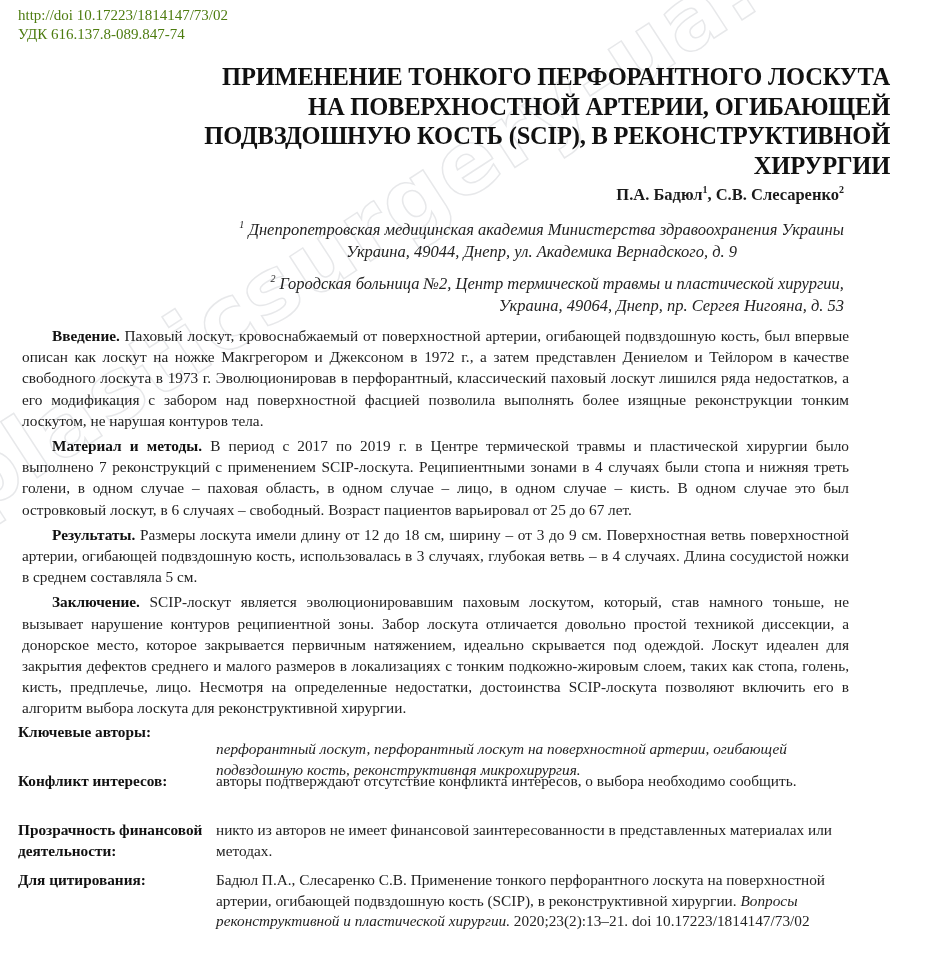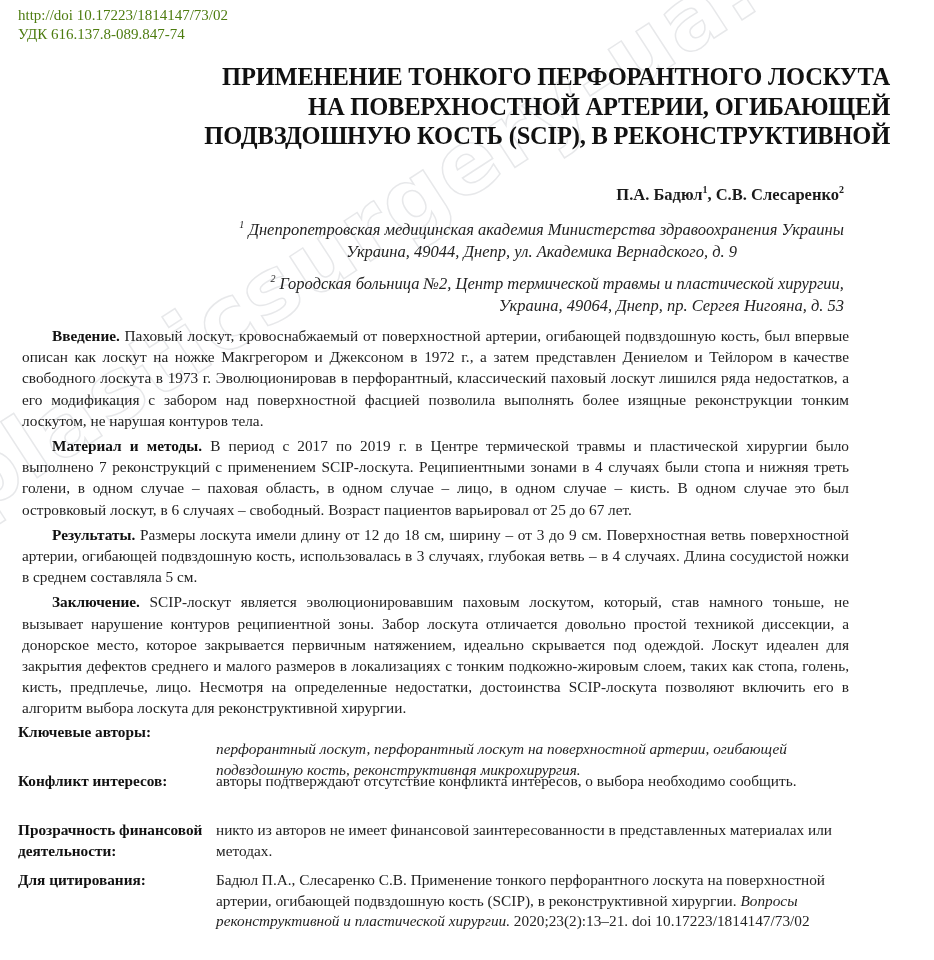--- a/index.html
+++ b/index.html
@@ -56,20 +56,21 @@
 
   <div class="meta">
     <div>http://doi 10.17223/1814147/73/02</div>
     <div>УДК 616.137.8-089.847-74</div>
   </div>
 
   <div class="title">
     <div>ПРИМЕНЕНИЕ ТОНКОГО ПЕРФОРАНТНОГО ЛОСКУТА</div>
     <div>НА ПОВЕРХНОСТНОЙ АРТЕРИИ, ОГИБАЮЩЕЙ</div>
     <div>ПОДВЗДОШНУЮ КОСТЬ (SCIP), В РЕКОНСТРУКТИВНОЙ</div>
+    <div>ХИРУРГИИ</div>
   </div>
 
   <div class="authors">
     <span>П.А. Бадюл</span><sup>1</sup><span>, </span><span>С.В. Слесаренко</span><sup>2</sup>
   </div>
 
   <div class="affil affil1">
     <div><sup>1</sup> <span>Днепропетровская медицинская академия Министерства здравоохранения Украины</span></div>
     <div>Украина, 49044, Днепр, ул. Академика Вернадского, д. 9</div>
   </div>

